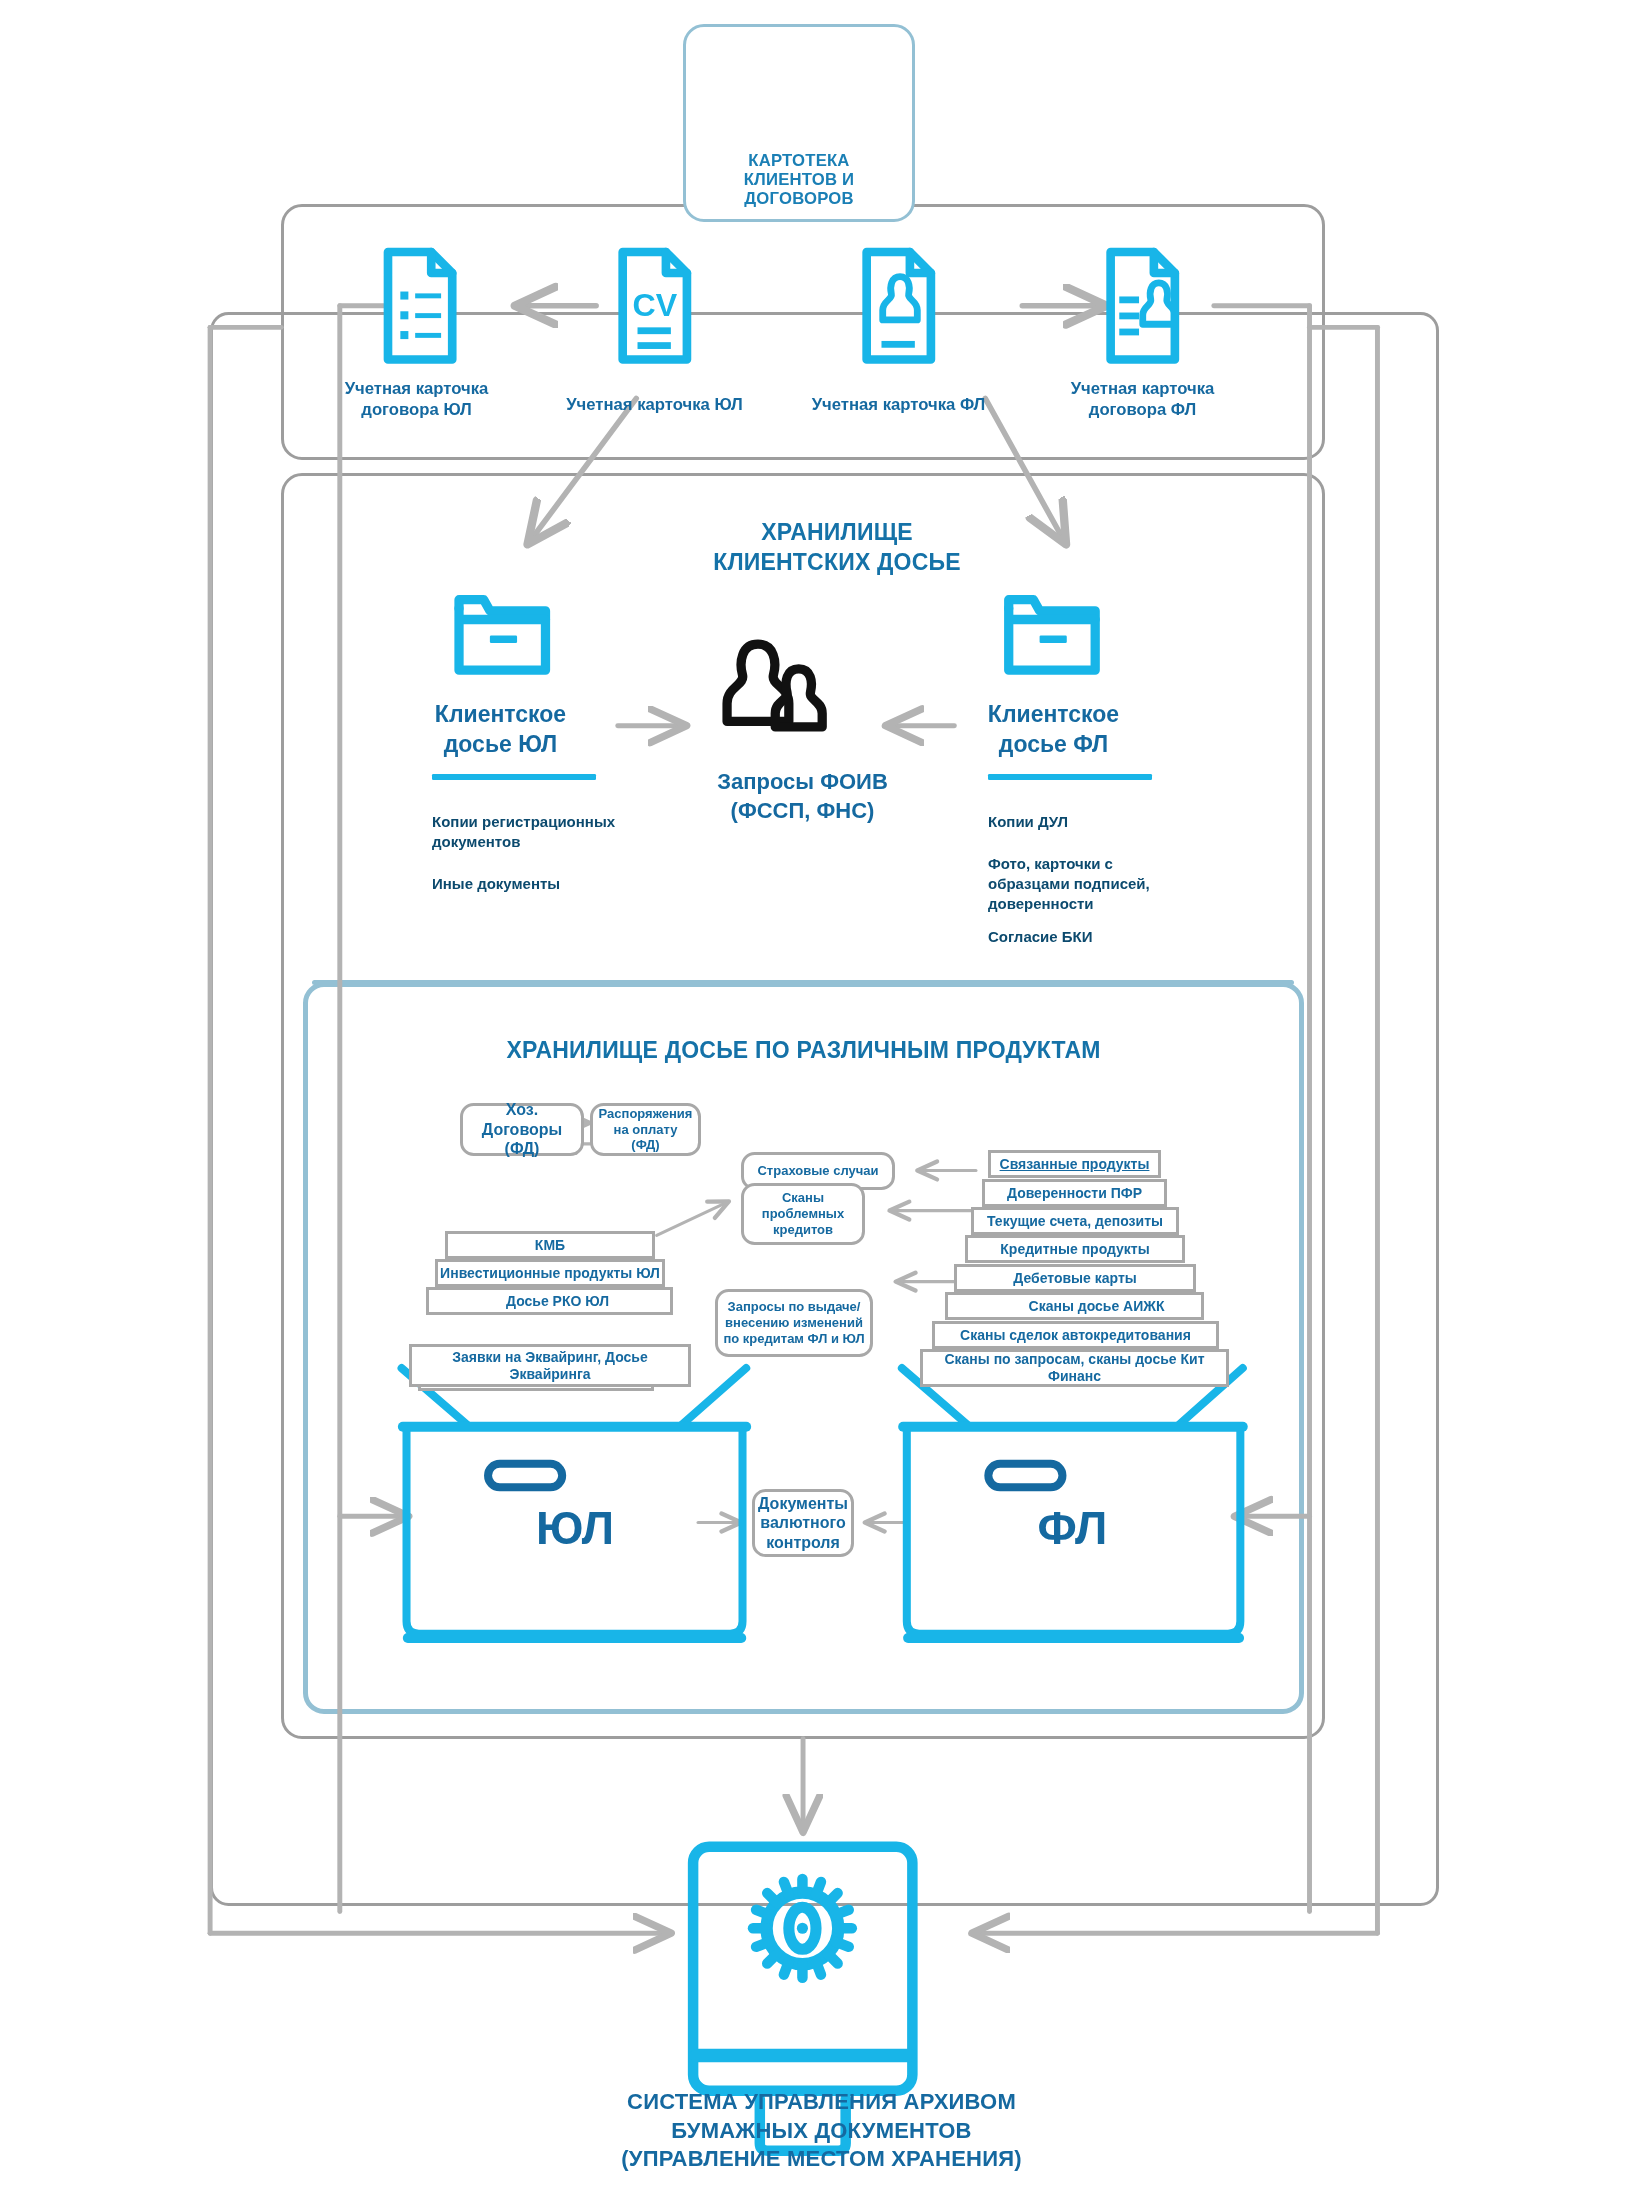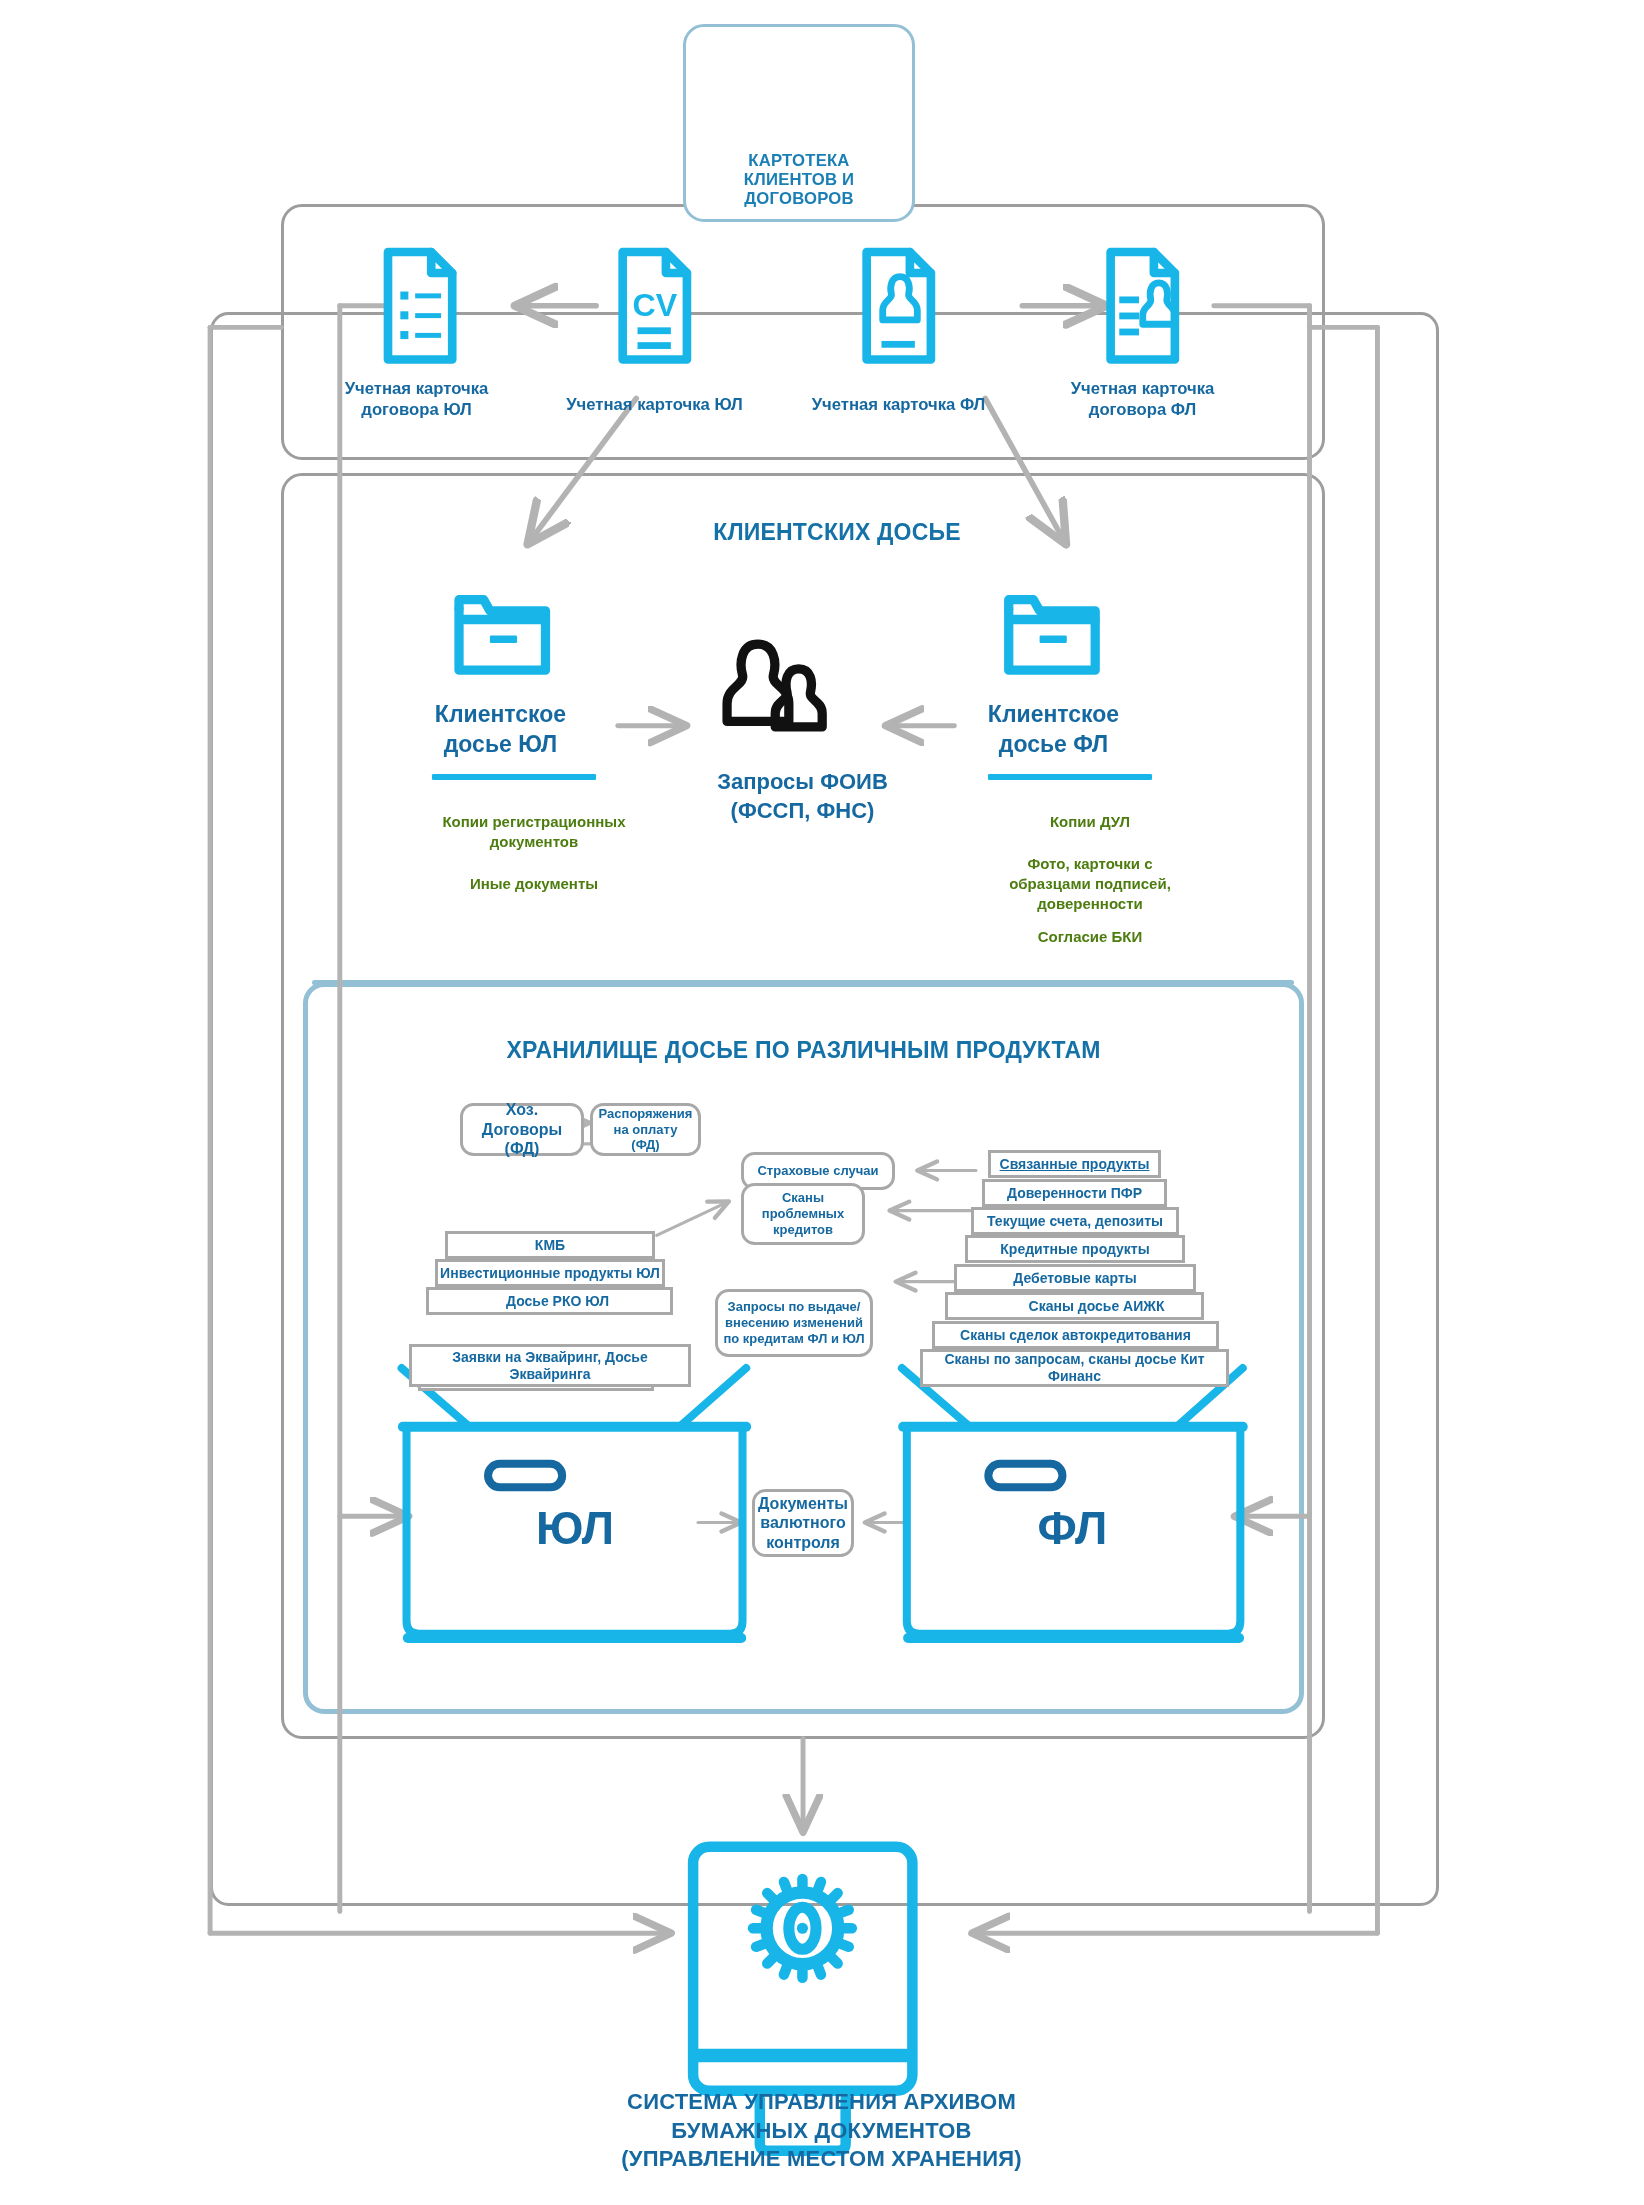--- a/index.html
+++ b/index.html
@@ -46,21 +46,21 @@
   }
   .lbl-dossier{
     color:#1569a0; font-weight:bold; font-size:23px; line-height:1.3;
     text-align:center;
   }
   .lbl-foiv{
     color:#1569a0; font-weight:bold; font-size:22px; line-height:1.3;
     text-align:center;
   }
   .bullet-line{
-    color:#4d7c0f; font-weight:bold; font-size:15px; line-height:1.33;text-align:center;
+    color:#0c4a6e; font-weight:bold; font-size:15px; line-height:1.33;
   }
   .underline-cyan{ position:absolute; height:5.6px; background:#18b5e8; border-radius:1.2px;}
 
   
   .pillbox{
     position:absolute; border:3.7px solid #a8a8a8; border-radius:13.6px;
     background:#fff; display:flex; align-items:center; justify-content:center;
     color:#1569a0; font-weight:bold; text-align:center; line-height:1.22;
     padding:2.5px 5px;
   }
@@ -306,20 +306,21 @@
   </div>
   <div class="abs lbl-doc" style="left:803px; top:394px; width:191px;">
     <div>Учетная карточка ФЛ</div>
   </div>
   <div class="abs lbl-doc" style="left:1053px; top:378px; width:179px;">
     <div>Учетная карточка</div>
     <div>договора ФЛ</div>
   </div>
 
   <div class="abs sect-title" style="left:590px; top:518px; width:494px; font-size:23px; line-height:1.3;">
+    <div>ХРАНИЛИЩЕ</div>
     <div>КЛИЕНТСКИХ ДОСЬЕ</div>
   </div>
 
   <div class="abs lbl-dossier" style="left:408px; top:700px; width:185px;">
     <div>Клиентское</div>
     <div>досье ЮЛ</div>
   </div>
   <div class="underline-cyan" style="left:432px; top:774px; width:164px;"></div>
   <div class="abs bullet-line" style="left:432px; top:812px; width:204px;">Копии регистрационных документов</div>
   <div class="abs bullet-line" style="left:432px; top:874px; width:204px;">Иные документы</div>

